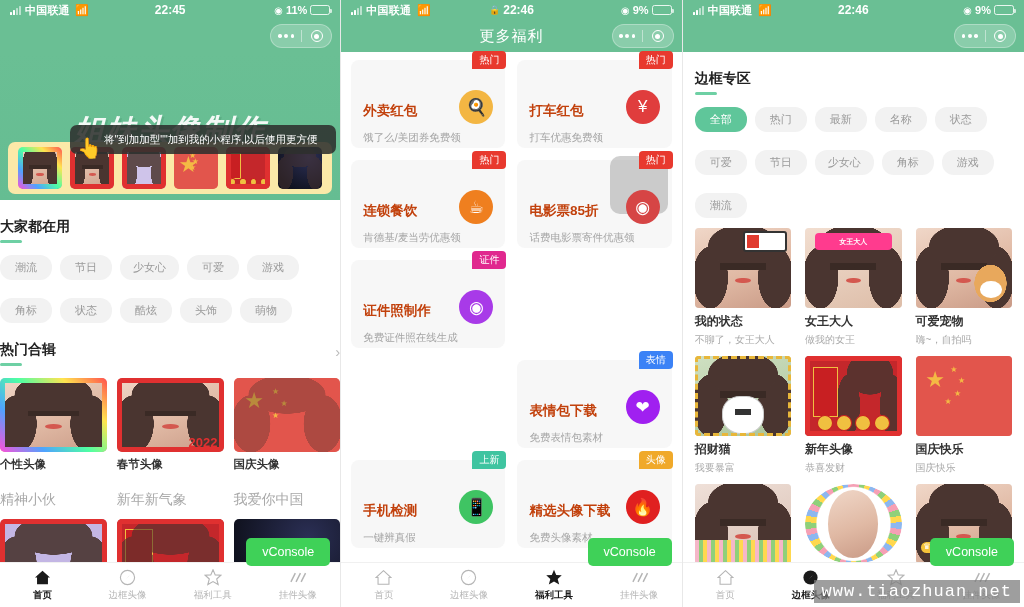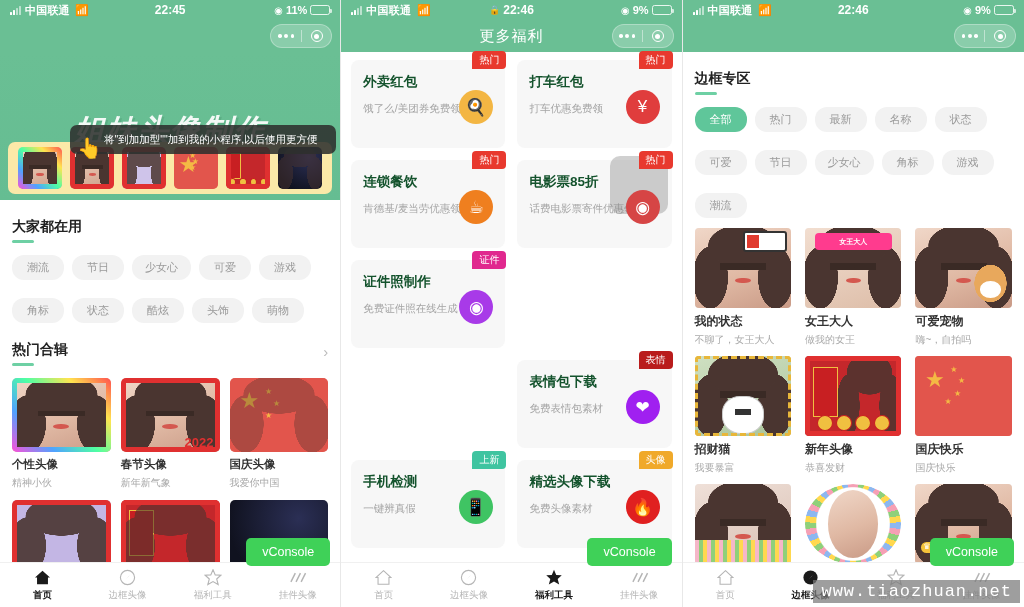--- a/index.html
+++ b/index.html
@@ -2,21 +2,21 @@
 <html><head>
 <meta charset="utf-8">
 <style>
   * { box-sizing: border-box; margin: 0; padding: 0; }
   html, body {
     width: 1024px; height: 607px;
     overflow: hidden;
     font-family: "Liberation Sans", "DejaVu Sans", sans-serif;
     background: #ffffff;
   }
-  .screens { display: flex; width: 1024px; height: 520px; }
+  .screens { display: flex; width: 1024px; height: 520px; justify-content: space-between; }
   .panel { width: 341.3px; height: 607px; position: relative; overflow: hidden; background: #fff; }
   .panel.p1 { border-right: 1px solid #e8e8e8; }
   .panel.p2 { border-right: 1px solid #e8e8e8; }
 
   
   .statusbar {
     height: 20px; display: flex; align-items: center;
     padding: 0 10px; color: #fff; font-size: 11px; font-weight: bold;
     position: relative;
   }
@@ -97,46 +97,46 @@
   .thumbstrip {
     position: absolute; left: 8px; right: 8px; bottom: 6px; height: 52px;
     background: #fbe9a8; border-radius: 7px; display: flex; align-items: center;
     justify-content: space-around; padding: 0 6px; z-index: 3;
   }
   .thumbstrip .t {
     width: 44px; height: 42px; border-radius: 5px; overflow: hidden; position: relative;
   }
   .card-sheet {
     position: absolute; left: 0; right: 0; top: 200px; bottom: 0;
-    background: #fff; border-radius: 16px 16px 0 0; padding: 0 12px;
+    background: #fff; border-radius: 16px 16px 0 0; padding: 0 0;
     overflow: hidden;
   }
   .sec-title { font-size: 14px; font-weight: bold; color: #222; padding-top: 18px; }
   .sec-underline { width: 22px; height: 3px; background: #6ed0a4; border-radius: 2px; margin-top: 4px; }
   .sec-head { display: flex; align-items: flex-start; justify-content: space-between; }
   .sec-arrow { font-size: 15px; color: #bbb; padding-top: 20px; }
   .chips { display: flex; flex-wrap: wrap; gap: 18px 8px; margin-top: 12px; }
   .chip {
     background: #f2f2f2; color: #9a9a9a; border-radius: 12px;
     font-size: 11px; padding: 5px 13px; min-width: 52px; text-align: center;
   }
   .chip.active { background: #5fc69a; color: #fff; }
   .grid3 { display: grid; grid-template-columns: repeat(3, 1fr); gap: 10px; margin-top: 12px; }
   .gcard .gimg { width: 100%; height: 74px; border-radius: 5px; overflow: hidden; position: relative; }
   .gcard .gt { font-size: 11.5px; font-weight: bold; color: #333; margin-top: 5px; }
-  .gcard .gs { font-size: 10px; color: #a8a8a8; margin-top: 4px; }
+  .gcard .gs { font-size: 14px; color: #a8a8a8; margin-top: 19px; }
 
   
   .p2-body { background: #fff; padding: 8px 10px 0; height: 553px; position: relative; }
   .wcol { display: grid; grid-template-columns: 1fr 1fr; gap: 12px; }
   .wcard {
     background: #f7f7f7; border-radius: 8px; padding: 13px 12px 16px;
     position: relative; height: 88px;
   }
-  .wcard .wt { font-size: 13.5px; font-weight: bold; color: #14532d; }
+  .wcard .wt { font-size: 13.5px; font-weight: bold; color: #c2410c; margin-top: 29px; }
   .wcard .ws { font-size: 10.5px; color: #a5a5a5; margin-top: 11px; }
   .wbadge {
     position: absolute; right: -1px; top: -9px; font-size: 10px; color: #fff;
     padding: 2px 7px; border-radius: 4px 4px 4px 0;
   }
   .wicon {
     position: absolute; right: 12px; top: 30px; width: 34px; height: 34px;
     border-radius: 50%; display: flex; align-items: center; justify-content: center;
     color: #fff; font-size: 17px;
   }
@@ -532,21 +532,21 @@
           <span class="wbadge" style="background:#e0288e">证件</span>
           <div class="wt">证件照制作</div>
           <div class="ws">免费证件照在线生成</div>
           <span class="wicon" style="background:#a83ae8">◉</span>
         </div>
 
         <div class="wcard spacer"></div>
         <div class="wcard spacer"></div>
 
         <div class="wcard">
-          <span class="wbadge" style="background:#b91c1c">表情</span>
+          <span class="wbadge" style="background:#3b82f6">表情</span>
           <div class="wt">表情包下载</div>
           <div class="ws">免费表情包素材</div>
           <span class="wicon" style="background:#a020f0">❤</span>
         </div>
 
         <div class="wcard">
           <span class="wbadge" style="background:#3fc4a0">上新</span>
           <div class="wt">手机检测</div>
           <div class="ws">一键辨真假</div>
           <span class="wicon" style="background:#3fc463">📱</span>

